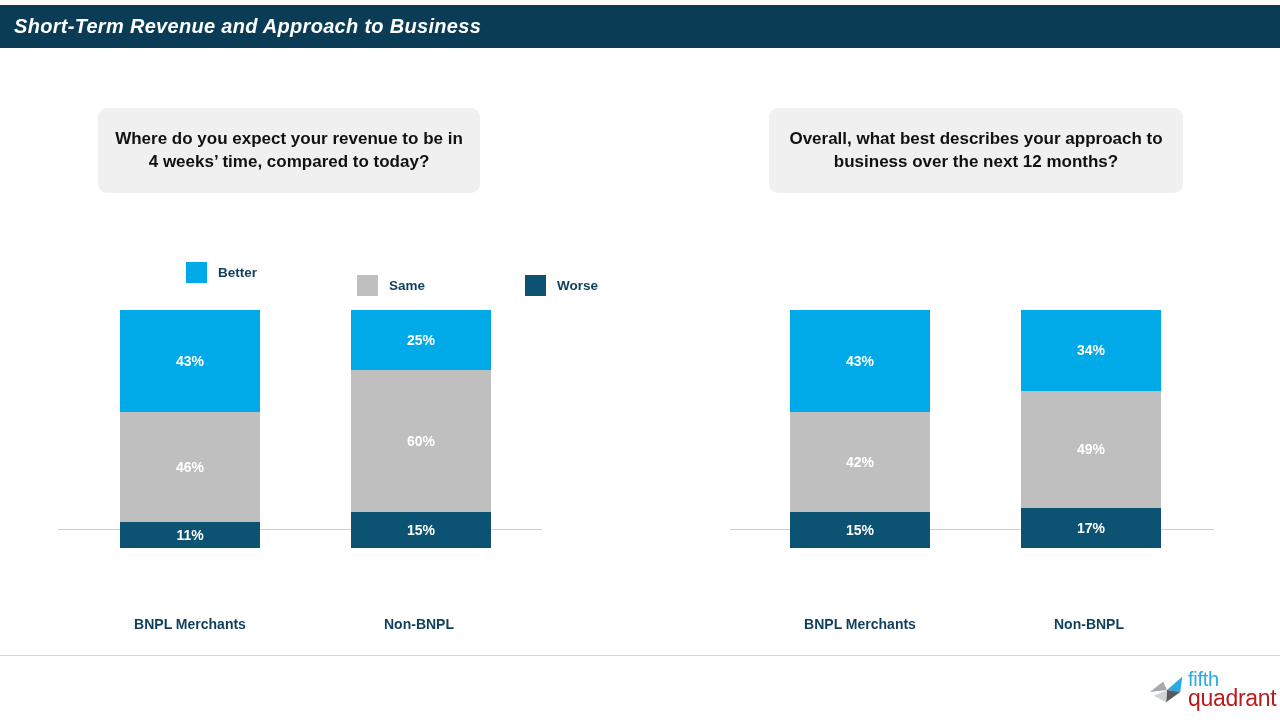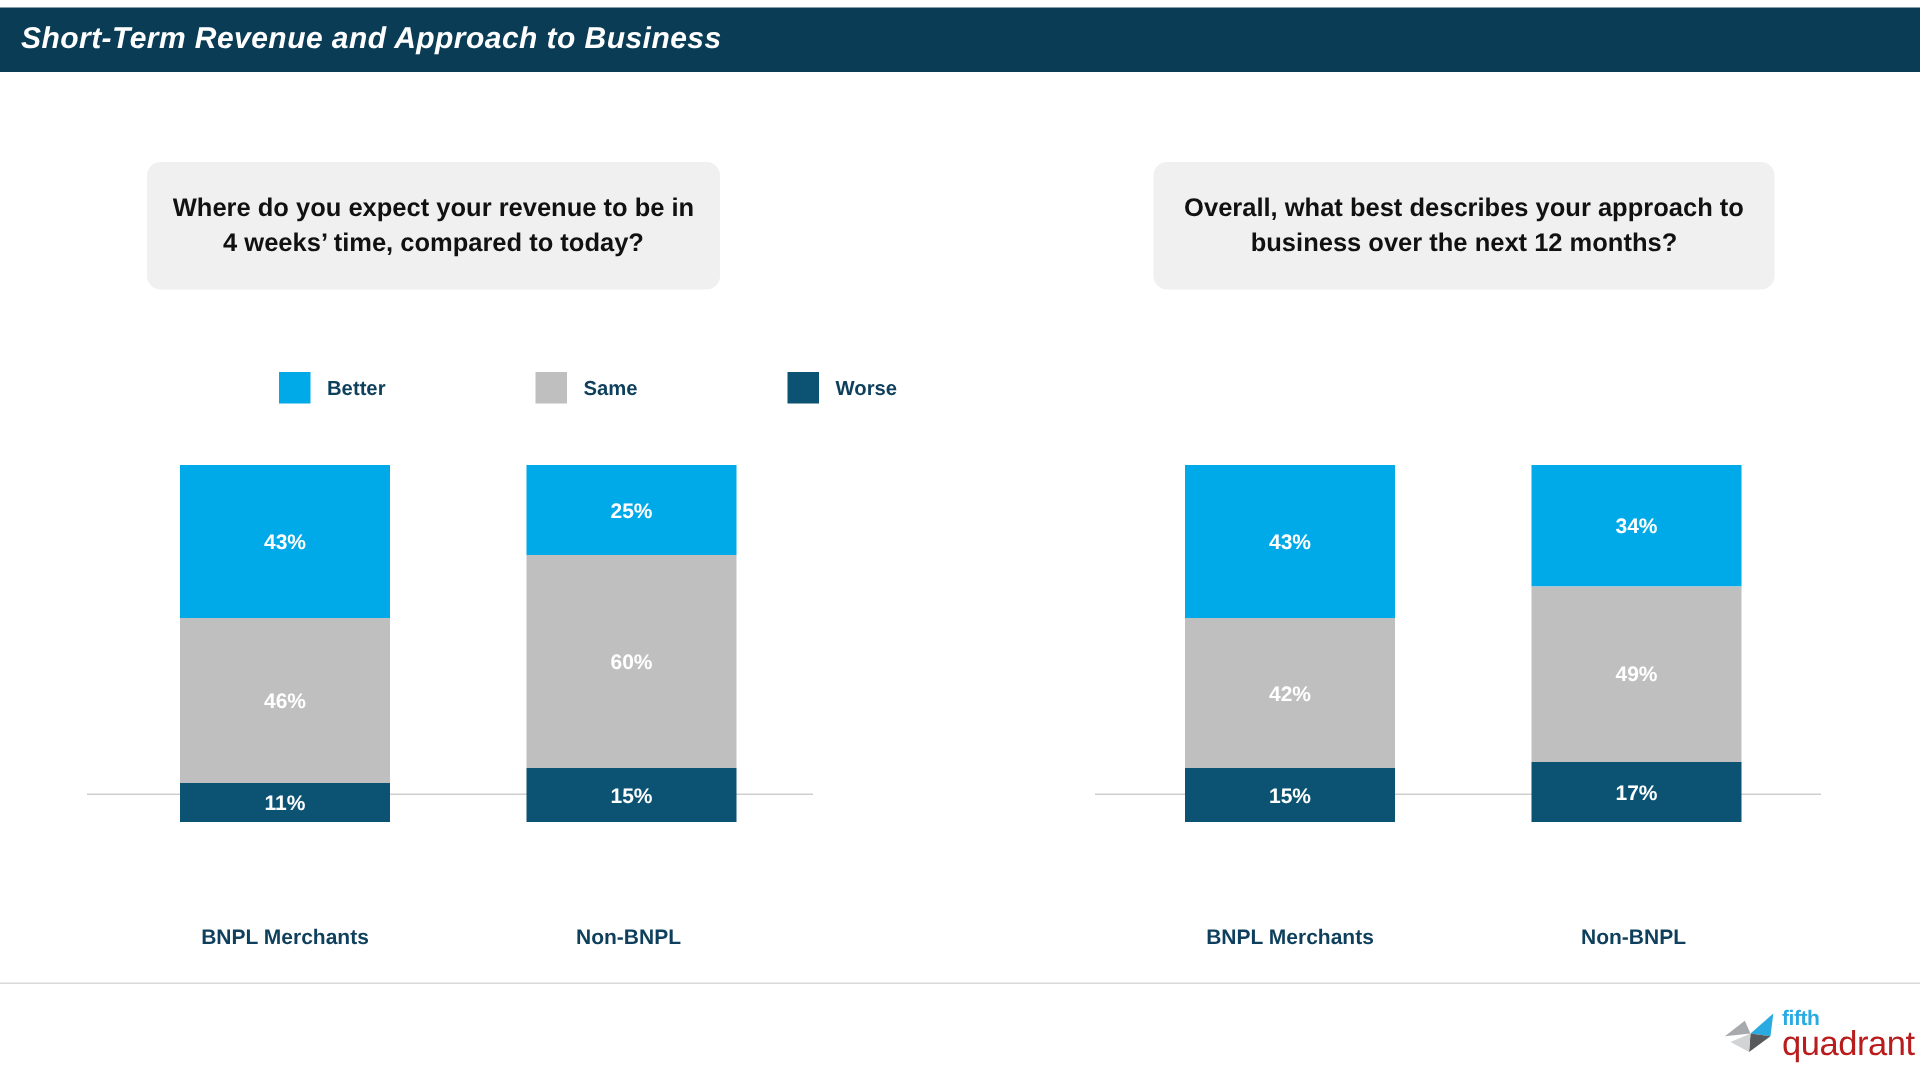--- a/index.html
+++ b/index.html
@@ -86,21 +86,21 @@
   }
   .panel-left .legend  { left: 140px; }
   .panel-right .legend { left: 160px; }
 
   .legend-item {
     display: flex;
     align-items: center;
     padding-left: 46px;
   }
   .legend-item + .legend-item { margin-left: 0; }
-  .panel-left  .legend-item.gap { margin-left: 54px; }
+  .panel-left  .legend-item.gap { margin-left: 54px; margin-top: 27px; }
   .panel-right .legend-item.gap { margin-left: 44px; }
 
   .legend-swatch {
     width: 21px;
     height: 21px;
     flex: 0 0 auto;
   }
   .legend-label {
     margin-left: 11px;
     font-size: 13.5px;
@@ -183,22 +183,22 @@
   .logo-mark {
     width: 38px;
     height: 38px;
     flex: 0 0 auto;
   }
   .logo-text {
     margin-left: 2px;
     line-height: 0.92;
   }
   .logo-fifth {
-    font-size: 14px;
-    font-weight: bold;
+    font-size: 20px;
+    font-weight: normal;
     color: #29abe2;
     display: block;
     letter-spacing: -0.3px;
   }
   .logo-quadrant {
     font-size: 23px;
     color: #b91c1c;
     display: block;
     letter-spacing: -0.3px;
   }

